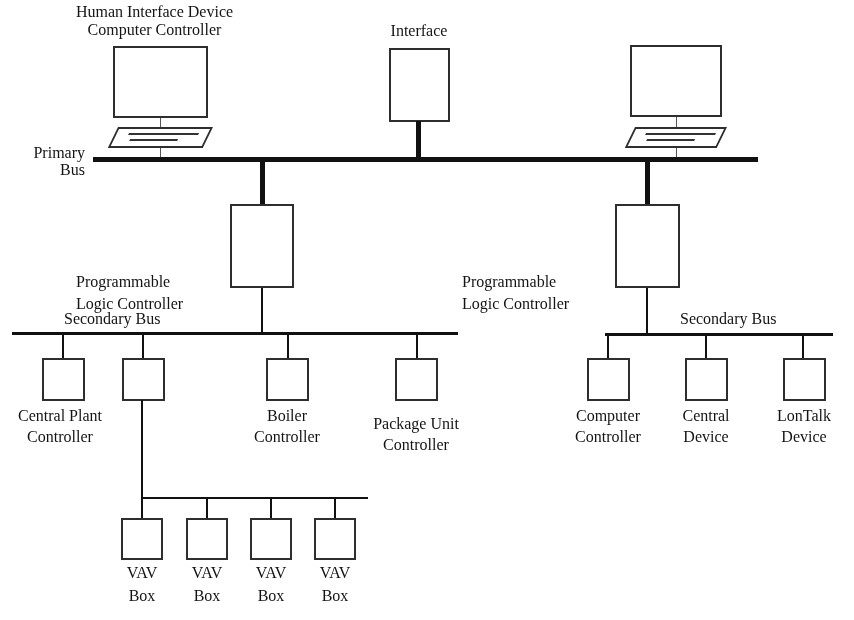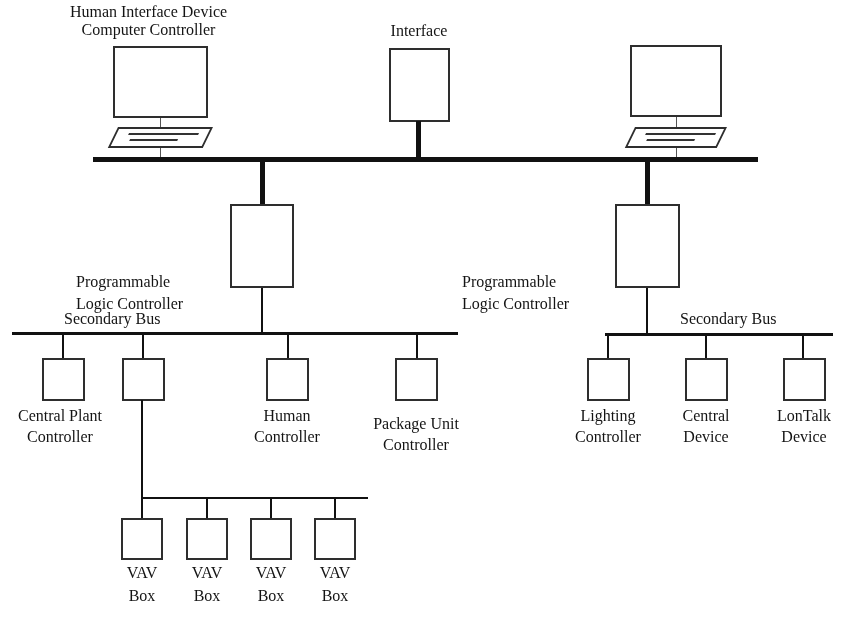--- a/index.html
+++ b/index.html
@@ -20,21 +20,21 @@
   .kbd .k2{position:absolute;left:16px;top:10px;width:48px;height:2px;background:#333;}
   .plc-lbl{line-height:22px;margin-top:48px;}
   .dev-lbl{line-height:21px;}
   .vav-lbl{line-height:23px;}
 </style>
 </head>
 <body>
 
 <div id="canvas" style="--line: #111111; --border: #2e2e2e; --text: #141414; --bg: #ffffff;">
 
-  <div class="lbl" style="left:46px;top:3px;width:205px;">
+  <div class="lbl" style="left:52px;top:3px;width:205px;">
     <span class="l">Human Interface Device</span>
     <span class="l">Computer Controller</span>
   </div>
   <div class="lbl" style="left:369px;top:22px;width:100px;">Interface</div>
 
   <div class="box" style="left:113px;top:46px;width:95px;height:72px;"></div>
   <div class="line" style="left:160px;top:118px;width:1px;height:9px;background:#555;"></div>
   <div class="kbd" style="left:118px;top:127px;">
     <div class="k1"></div>
     <div class="k2"></div>
@@ -45,20 +45,24 @@
   <div class="line" style="left:416px;top:121px;width:5px;height:36px;"></div>
 
   <div class="box" style="left:630px;top:45px;width:92px;height:72px;"></div>
   <div class="line" style="left:676px;top:117px;width:1px;height:10px;background:#555;"></div>
   <div class="kbd" style="left:635px;top:127px;width:92px;">
     <div class="k1"></div>
     <div class="k2"></div>
   </div>
   <div class="line" style="left:676px;top:148px;width:1px;height:9px;background:#555;"></div>
 
+  <div class="lbl right" style="left:15px;top:144px;width:70px;line-height:17px;">
+    <span class="l">Primary</span>
+    <span class="l">Bus</span>
+  </div>
   <div class="line" style="left:93px;top:157px;width:665px;height:5px;"></div>
 
   <div class="line" style="left:260px;top:162px;width:5px;height:42px;"></div>
   <div class="line" style="left:645px;top:162px;width:5px;height:42px;"></div>
 
   <div class="lbl left plc-lbl" style="left:76px;top:223px;width:170px;">
     <span class="l">Programmable</span>
     <span class="l">Logic Controller</span>
   </div>
   <div class="box" style="left:230px;top:204px;width:64px;height:84px;"></div>
@@ -86,37 +90,37 @@
   <div class="box" style="left:42px;top:358px;width:43px;height:43px;"></div>
   <div class="lbl dev-lbl" style="left:-5px;top:405px;width:130px;">
     <span class="l">Central Plant</span>
     <span class="l">Controller</span>
   </div>
 
   <div class="box" style="left:122px;top:358px;width:43px;height:43px;"></div>
 
   <div class="box" style="left:266px;top:358px;width:43px;height:43px;"></div>
   <div class="lbl dev-lbl" style="left:222px;top:405px;width:130px;">
-    <span class="l">Human</span>
+    <span class="l">Boiler</span>
     <span class="l">Controller</span>
   </div>
 
   <div class="box" style="left:395px;top:358px;width:43px;height:43px;"></div>
   <div class="lbl dev-lbl" style="left:351px;top:405px;width:130px;margin-top:8px;">
     <span class="l">Package Unit</span>
     <span class="l">Controller</span>
   </div>
 
   <div class="line" style="left:607px;top:335px;width:2px;height:23px;"></div>
   <div class="line" style="left:705px;top:335px;width:2px;height:23px;"></div>
   <div class="line" style="left:802px;top:335px;width:2px;height:23px;"></div>
 
   <div class="box" style="left:587px;top:358px;width:43px;height:43px;"></div>
   <div class="lbl dev-lbl" style="left:543px;top:405px;width:130px;">
-    <span class="l">Lighting</span>
+    <span class="l">Computer</span>
     <span class="l">Controller</span>
   </div>
 
   <div class="box" style="left:685px;top:358px;width:43px;height:43px;"></div>
   <div class="lbl dev-lbl" style="left:641px;top:405px;width:130px;">
     <span class="l">Central</span>
     <span class="l">Device</span>
   </div>
 
   <div class="box" style="left:783px;top:358px;width:43px;height:43px;"></div>

